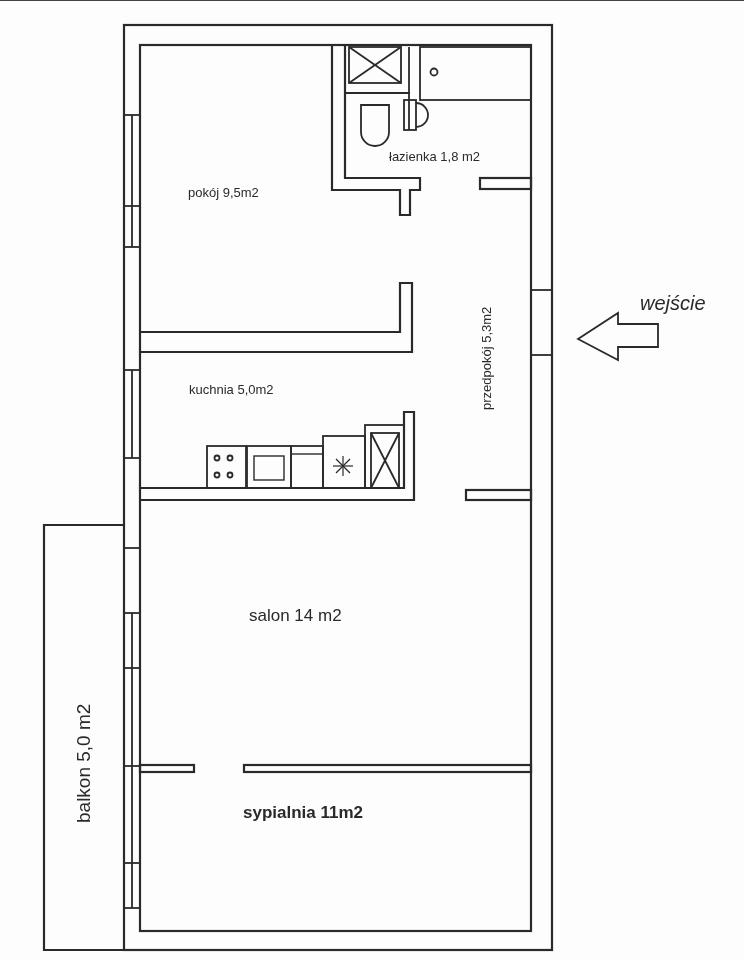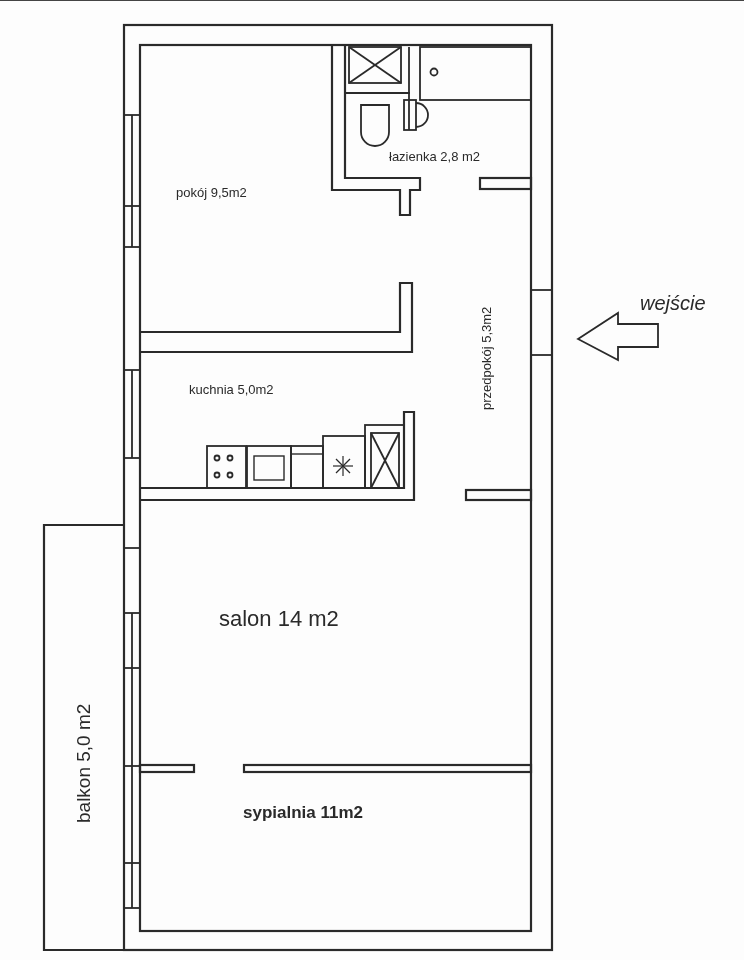--- a/index.html
+++ b/index.html
@@ -93,20 +93,20 @@
   </g>
 
   <g>
     <rect x="140" y="765" width="54" height="7"></rect>
     <rect x="244" y="765" width="287" height="7"></rect>
   </g>
 
   <polygon points="578,339 618,313 618,324 658,324 658,347 618,347 618,360" stroke-width="1.8"></polygon>
 </svg>
 
-<div class="lbl" style="left:176px;top:185px;font-size:13px;">pokój 9,5m2</div>
-<div class="lbl" style="left:389px;top:149px;font-size:13px;">łazienka 2,8 m2</div>
+<div class="lbl" style="left:188px;top:185px;font-size:13px;">pokój 9,5m2</div>
+<div class="lbl" style="left:389px;top:149px;font-size:13px;">łazienka 1,8 m2</div>
 <div class="lbl" style="left:189px;top:382px;font-size:13px;">kuchnia 5,0m2</div>
 <div class="lbl" style="left:479px;top:410px;font-size:13px;transform-origin:0 0;transform:rotate(-90deg);">przedpokój 5,3m2</div>
-<div class="lbl" style="left:219px;top:606px;font-size:22px;">salon 14 m2</div>
+<div class="lbl" style="left:249px;top:606px;font-size:17px;">salon 14 m2</div>
 <div class="lbl" style="left:243px;top:803px;font-size:17px;font-weight:bold;">sypialnia 11m2</div>
 <div class="lbl" style="left:73px;top:823px;font-size:19px;transform-origin:0 0;transform:rotate(-90deg);">balkon 5,0 m2</div>
 <div class="lbl" style="left:640px;top:292px;font-size:20px;font-style:italic;">wejście</div>
 
 </body></html>

